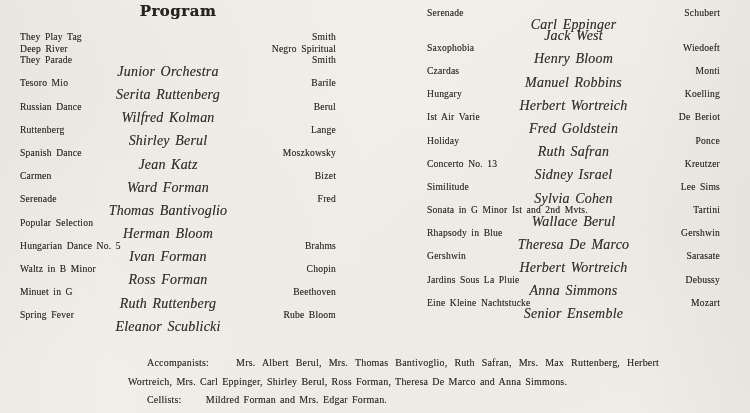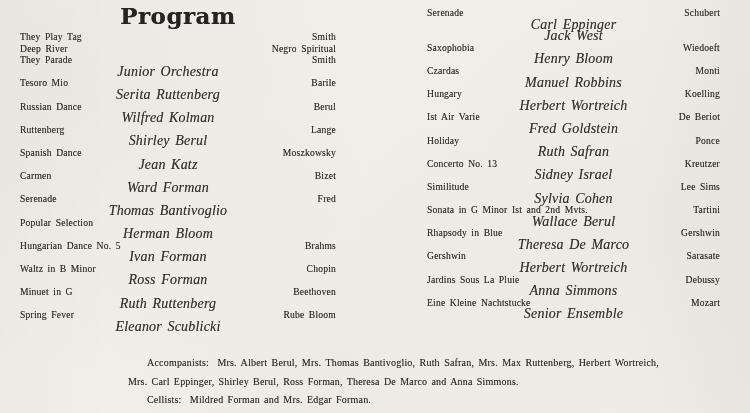--- a/index.html
+++ b/index.html
@@ -26,21 +26,21 @@
   }
   .program-title {
     position: absolute;
     left: 20px;
     top: 2px;
     width: 316px;
     margin: 0;
     text-align: center;
     font-family: "DejaVu Serif", serif;
     font-weight: bold;
-    font-size: 23px;
+    font-size: 15px;
     letter-spacing: 0.5px;
     color: #262420;
     text-shadow: 0 0 0.5px rgba(38,36,32,0.7);
   }
   .col {
     position: absolute;
     display: flex;
     flex-direction: column;
   }
   .col-left {
@@ -84,21 +84,21 @@
   .credit {
     margin: 0;
     font-size: 10px;
     line-height: 18.5px;
     text-align: justify;
     text-indent: 19px;
     letter-spacing: 0.2px;
     word-spacing: 1.5px;
     text-shadow: 0 0 0.4px rgba(47,45,40,0.5);
   }
-  .credit-label { margin-right: 4px; }
+  .credit-label { margin-right: 20px; }
 </style>
 </head>
 <body>
 
 <div class="page">
 
   <h1 class="program-title">Program</h1>
 
   <div class="col col-left">
 

